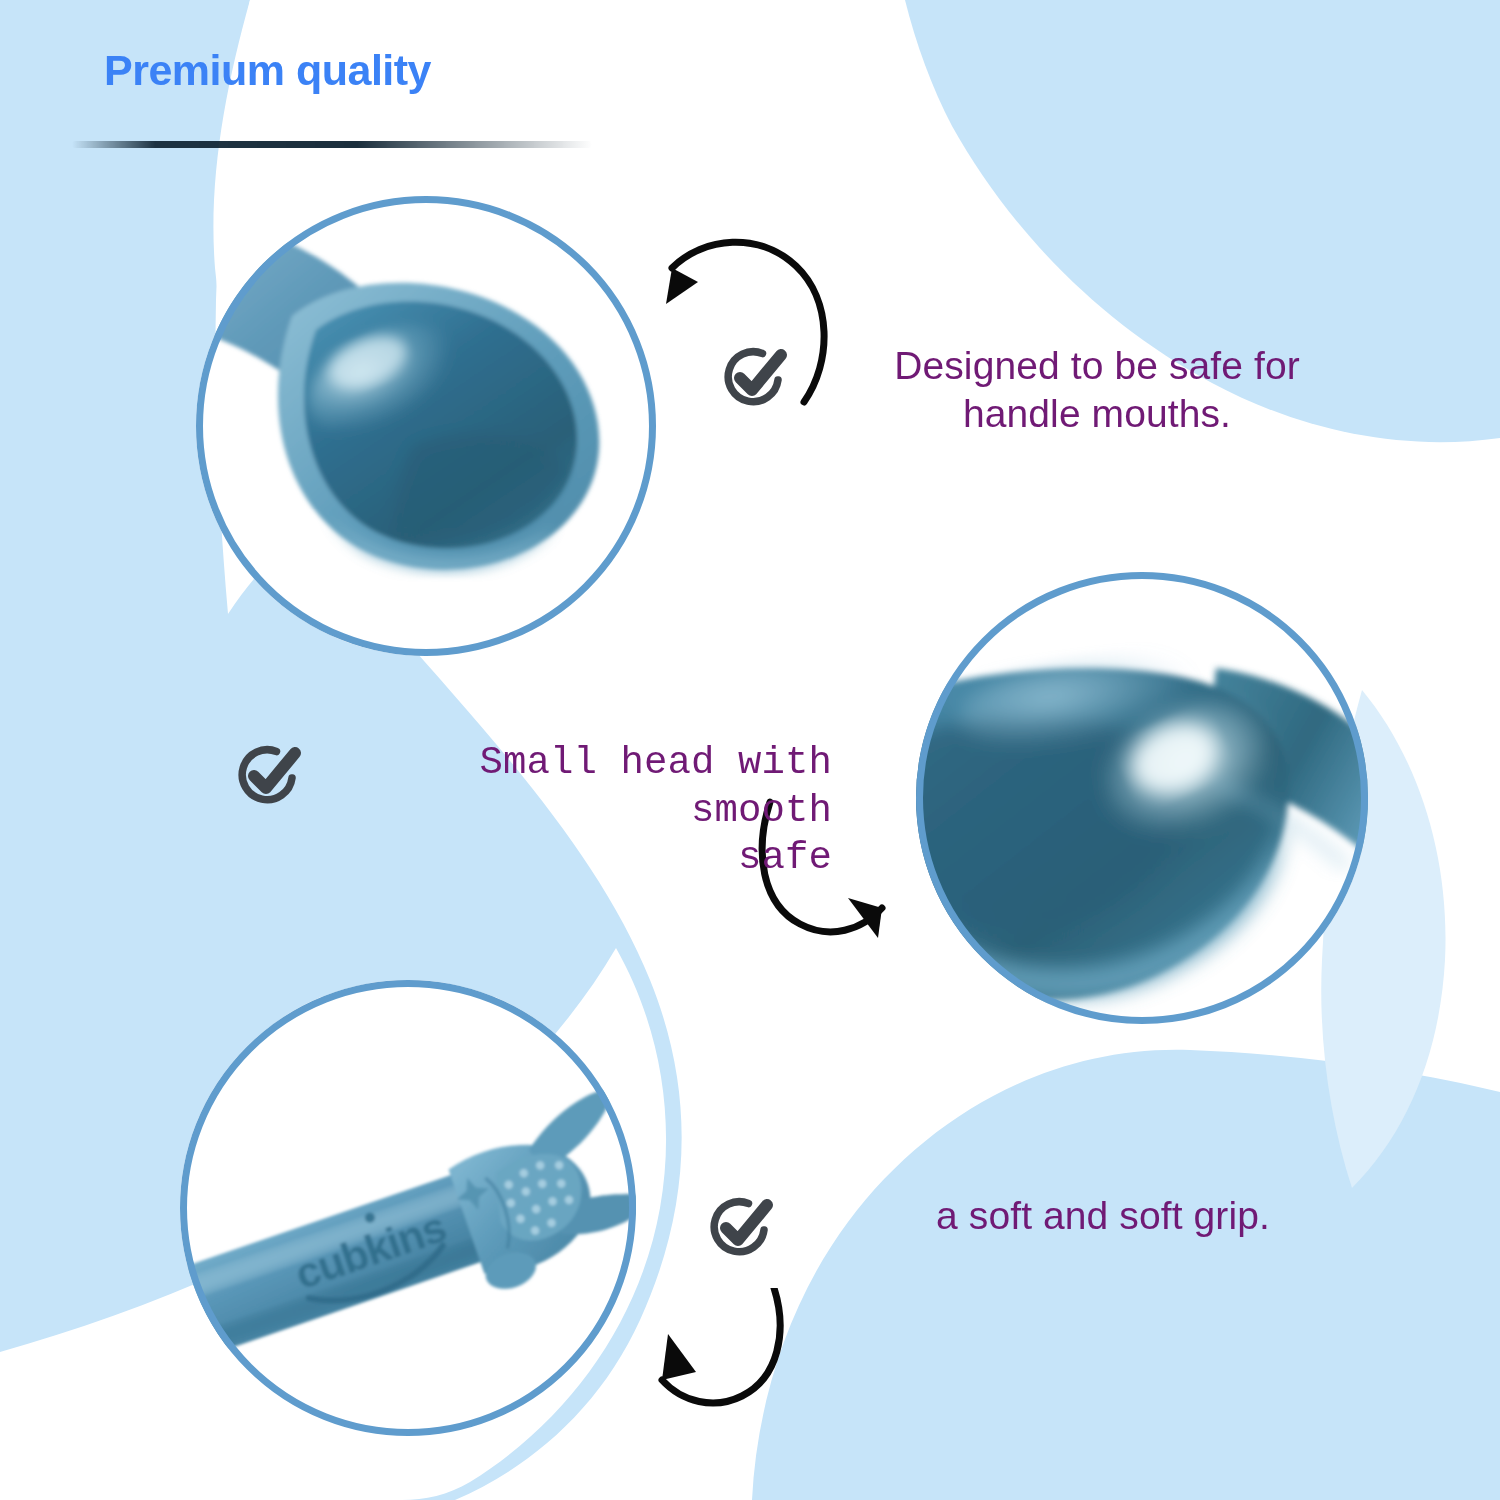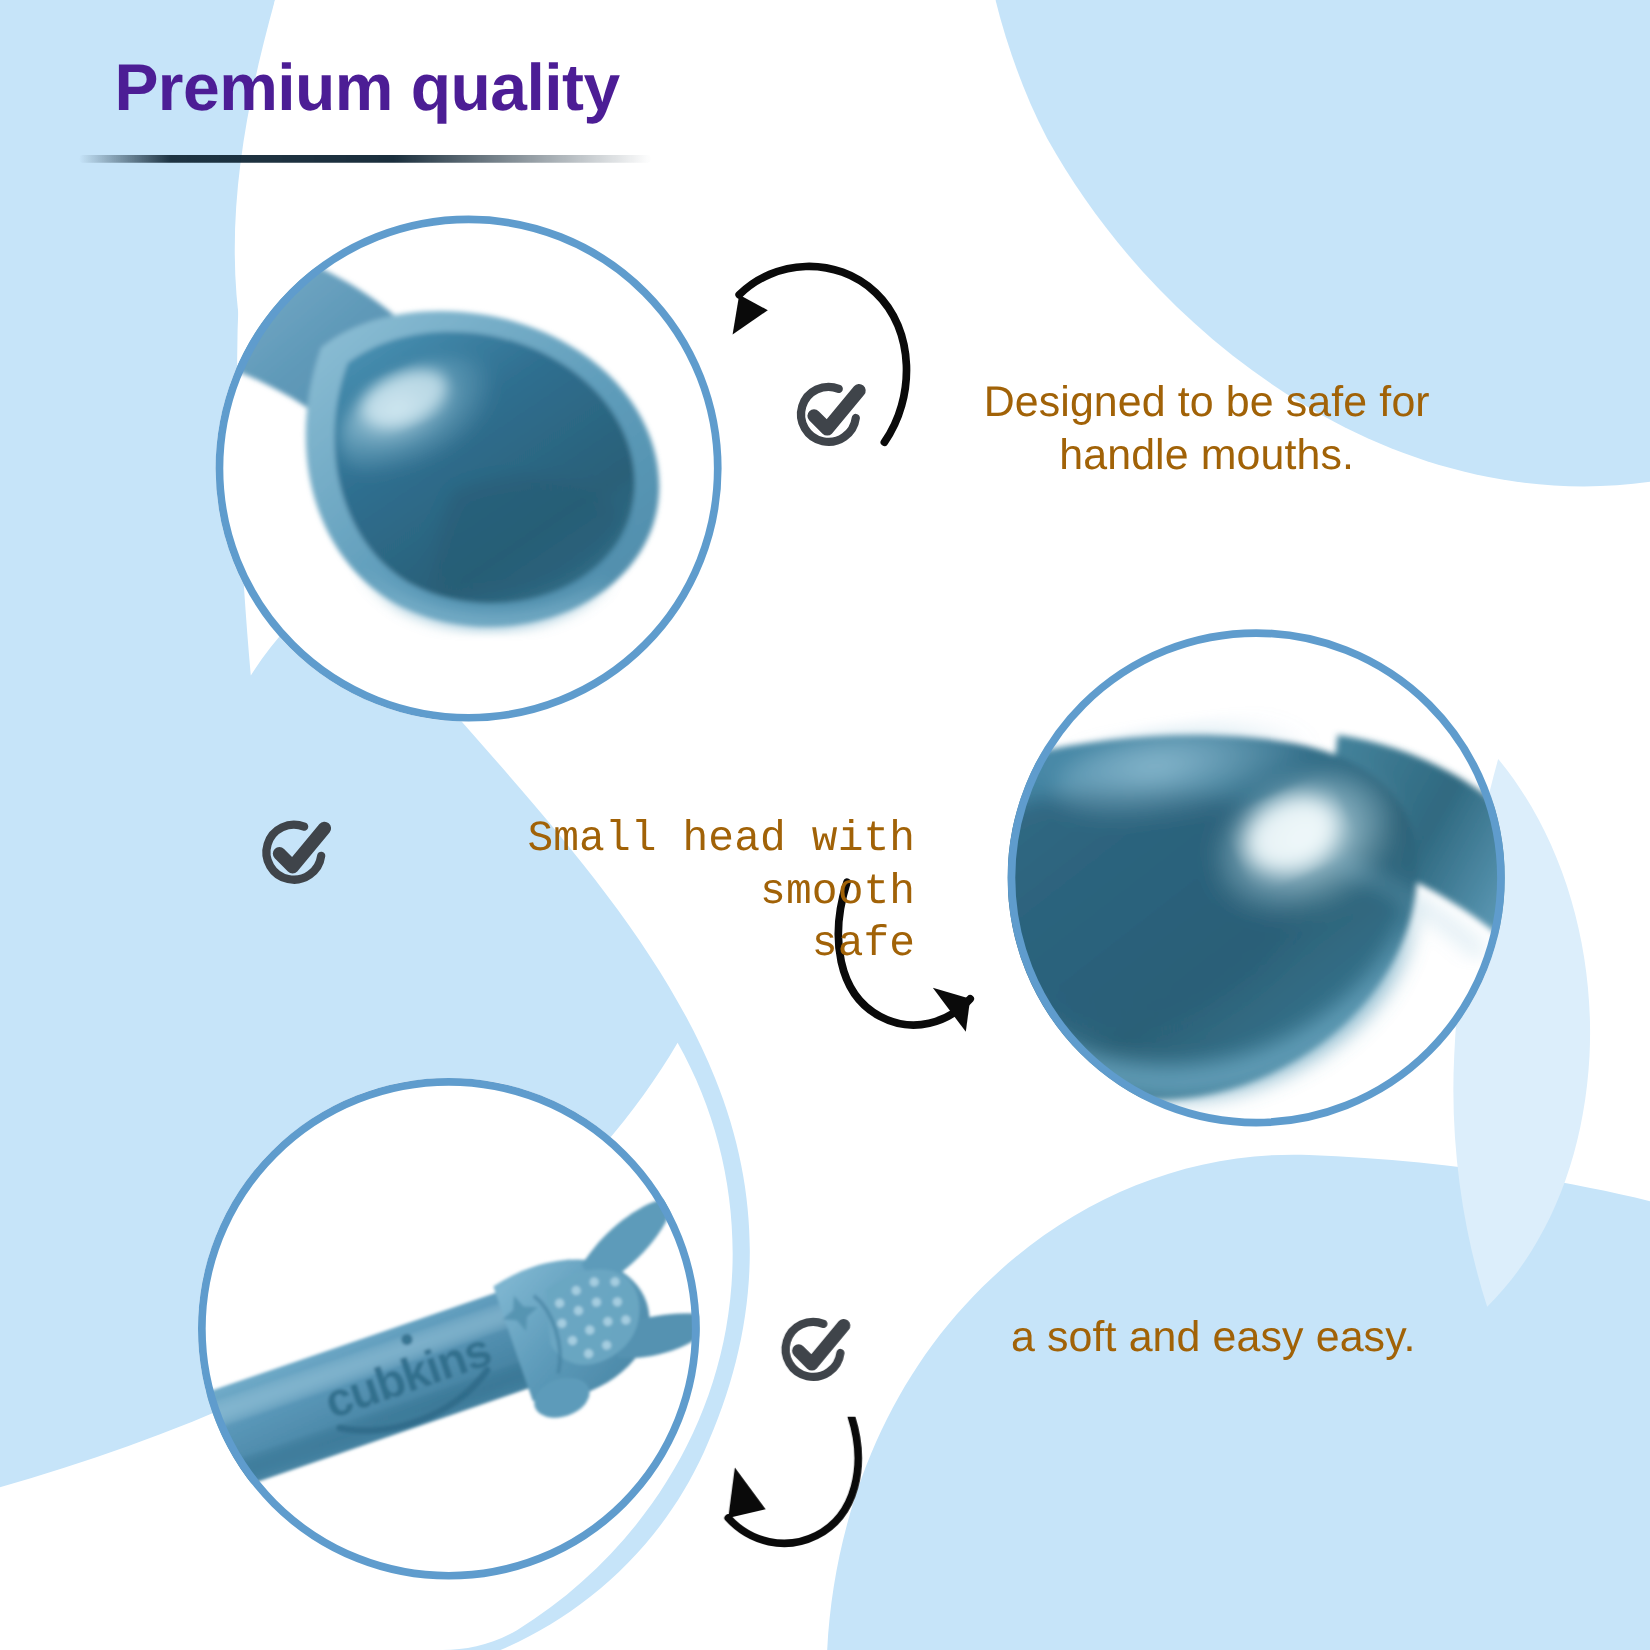--- a/index.html
+++ b/index.html
@@ -13,24 +13,24 @@
     overflow:hidden;
     background:#ffffff;
   }
   
   #bg{position:absolute;inset:0;width:1500px;height:1500px;}
 
   
   .title{
     position:absolute;
     left:104px; top:48px;
-    font-size:60px;
+    font-size:43px;
     font-weight:700;
     letter-spacing:-0.5px;
-    color:#4c1d95;
+    color:#3b82f6;
     line-height:1.05;
     white-space:nowrap;
     text-align:center;
   }
   .title-rule{
     position:absolute;
     left:72px; top:141px;
     width:520px;height:7px;
     background:linear-gradient(to right,
         rgba(14,35,50,0) 0%,
@@ -57,21 +57,21 @@
     pointer-events:none;
   }
   .photo-svg{position:absolute;inset:0;width:100%;height:100%;display:block;}
 
   
   .feature{position:absolute;display:flex;align-items:flex-start;}
   .check-icon{flex:0 0 auto;width:72px;height:72px;}
   .feature-text{
     font-size:39px;
     line-height:1.22;
-    color:#a16207;
+    color:#701a75;
     font-weight:400;
     letter-spacing:.1px;
   }
 
   
   .arrow{position:absolute;}
 </style>
 </head>
 <body>
 
@@ -367,17 +367,17 @@
       <div class="feature-text">safe</div>
     </div>
   </div>
 
   <div class="feature" style="left:704px;top:1190px;width:700px;">
     <svg class="check-icon" viewBox="0 0 72 72" aria-hidden="true">
       <path d="M44.5,13.5 A25,25 0 1 0 60,40" fill="none" stroke="#3f444a" stroke-width="7.5" stroke-linecap="round"></path>
       <path d="M22,38 L34,50 L63,15" fill="none" stroke="#3f444a" stroke-width="12" stroke-linecap="round" stroke-linejoin="round"></path>
     </svg>
     <div style="margin-left:26px;padding-top:2px;text-align:center;width:604px;">
-      <div class="feature-text">a soft and easy easy.</div>
+      <div class="feature-text">a soft and soft grip.</div>
     </div>
   </div>
 
 </div>
 
 </body></html>

